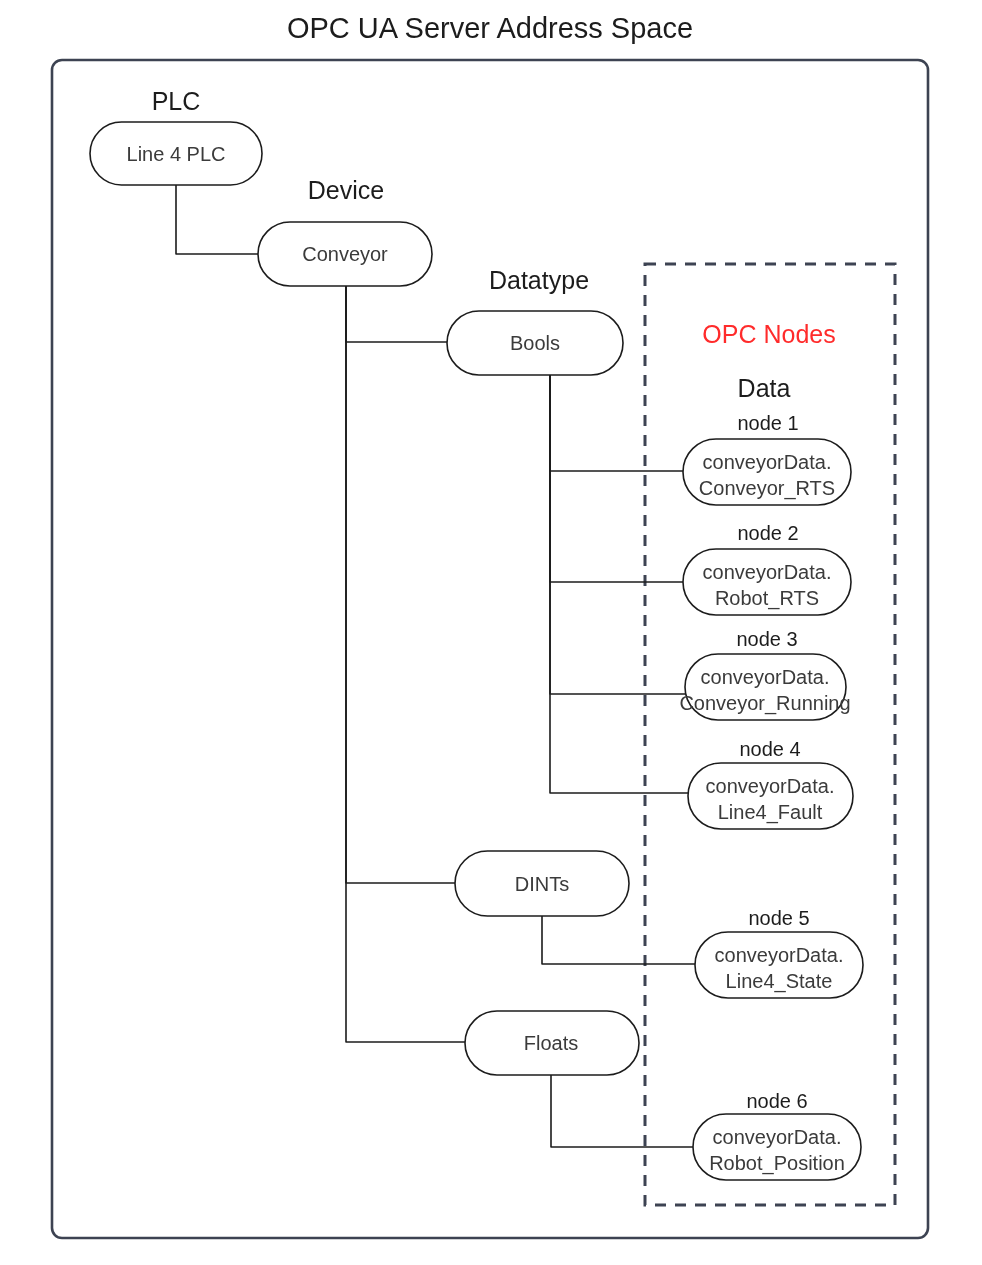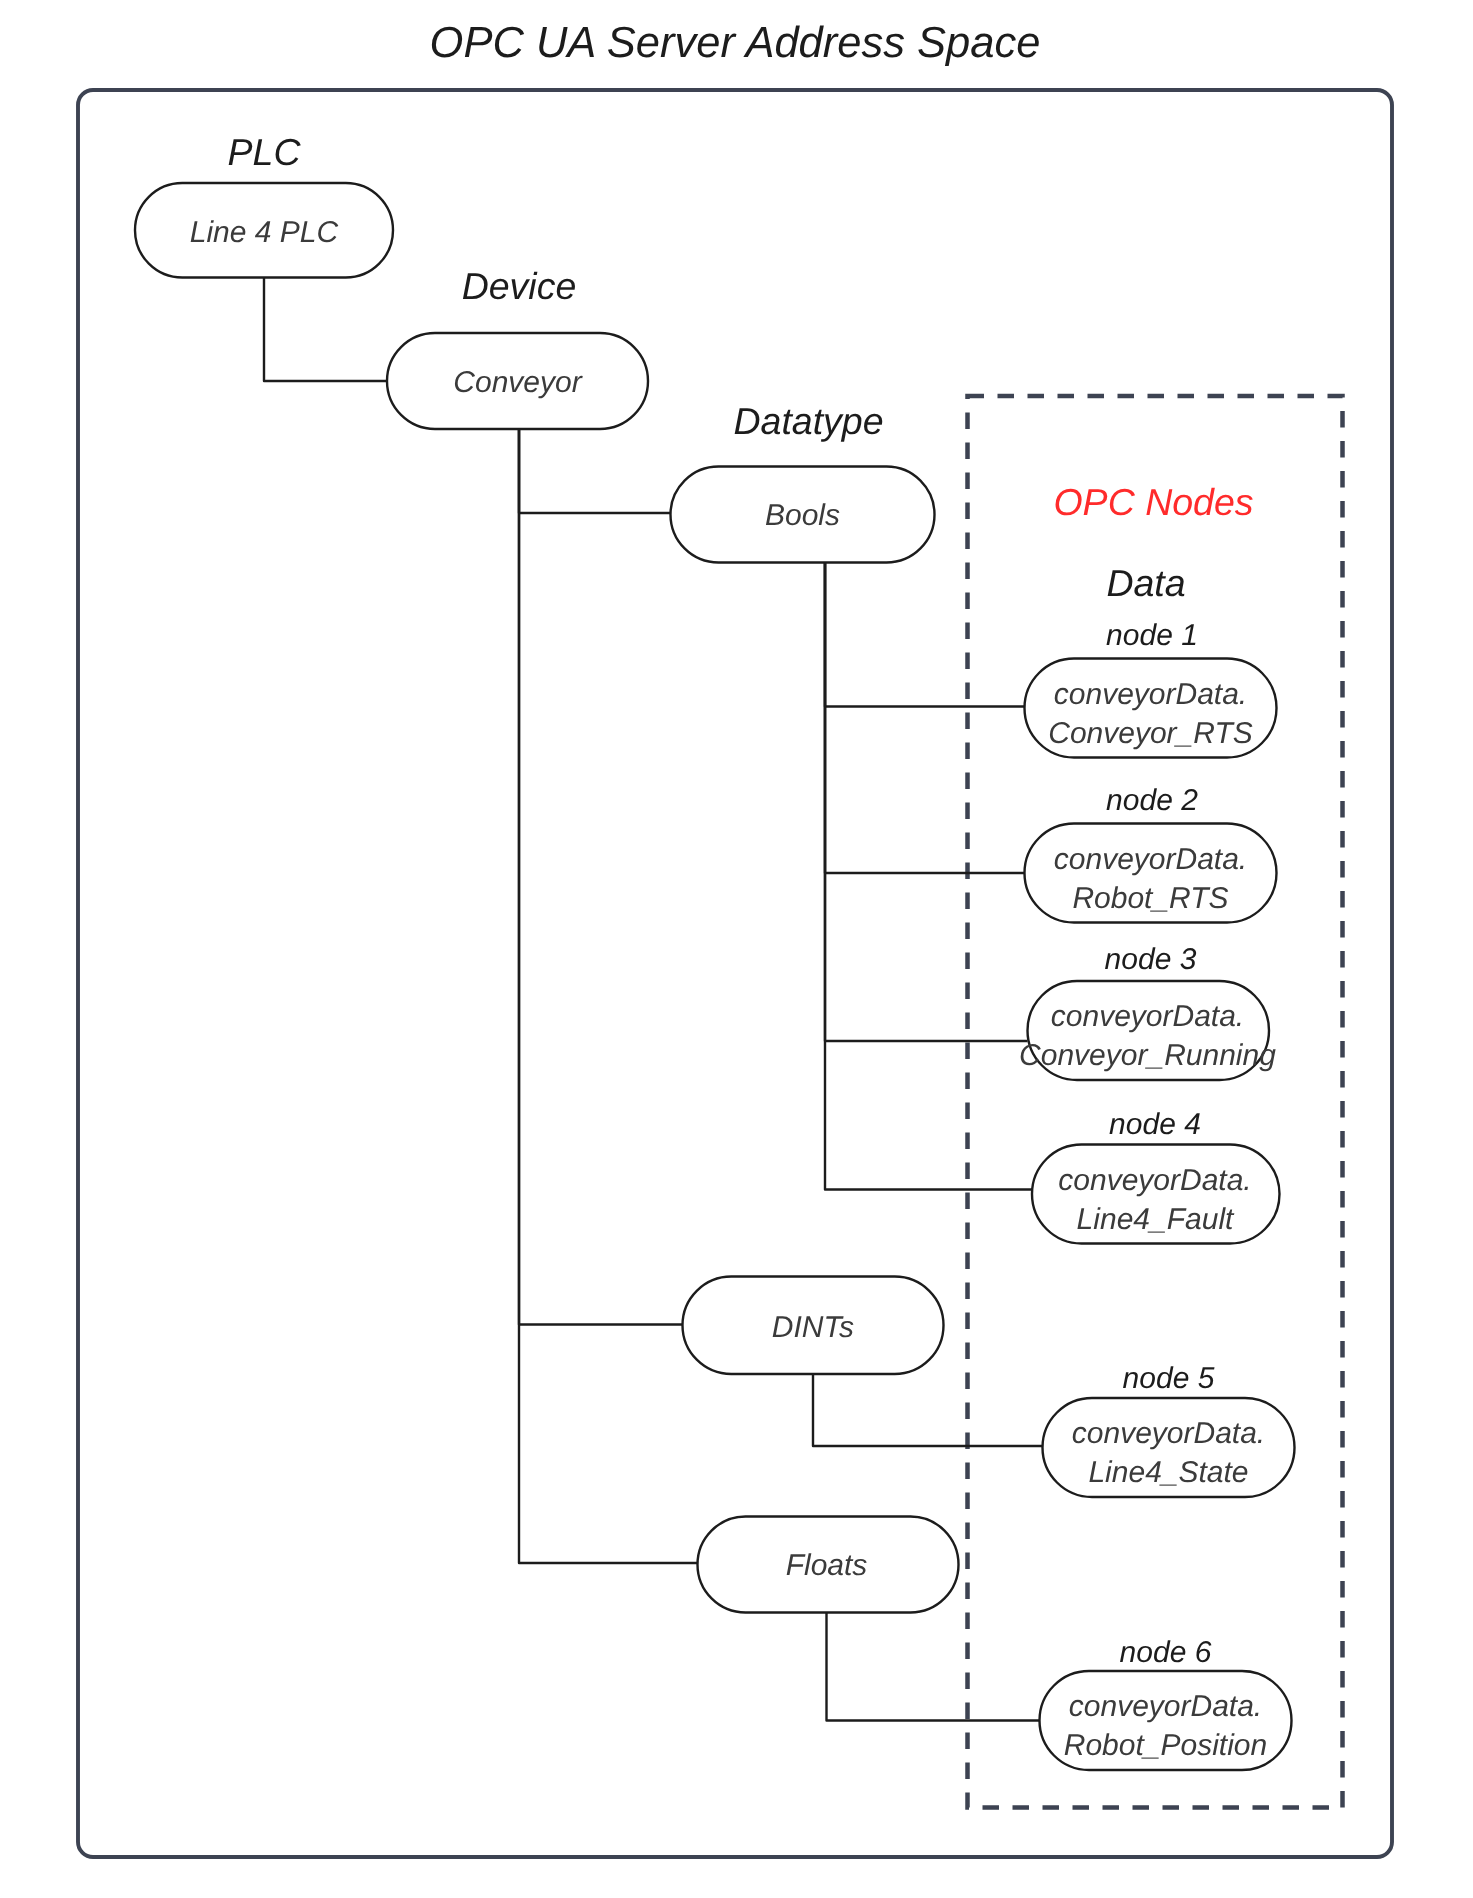--- a/index.html
+++ b/index.html
@@ -10,21 +10,20 @@
   body {
     font-family: "Liberation Sans", sans-serif;
     color: #2b2b2b;
   }
   #canvas {
     position: relative;
     width: 982px;
     height: 1265px;
     background: #ffffff;
     overflow: hidden;
-    font-style: italic;
   }
   svg.layer {
     position: absolute;
     left: 0;
     top: 0;
     width: 982px;
     height: 1265px;
   }
   .diagram-title {
     font-size: 29px;

